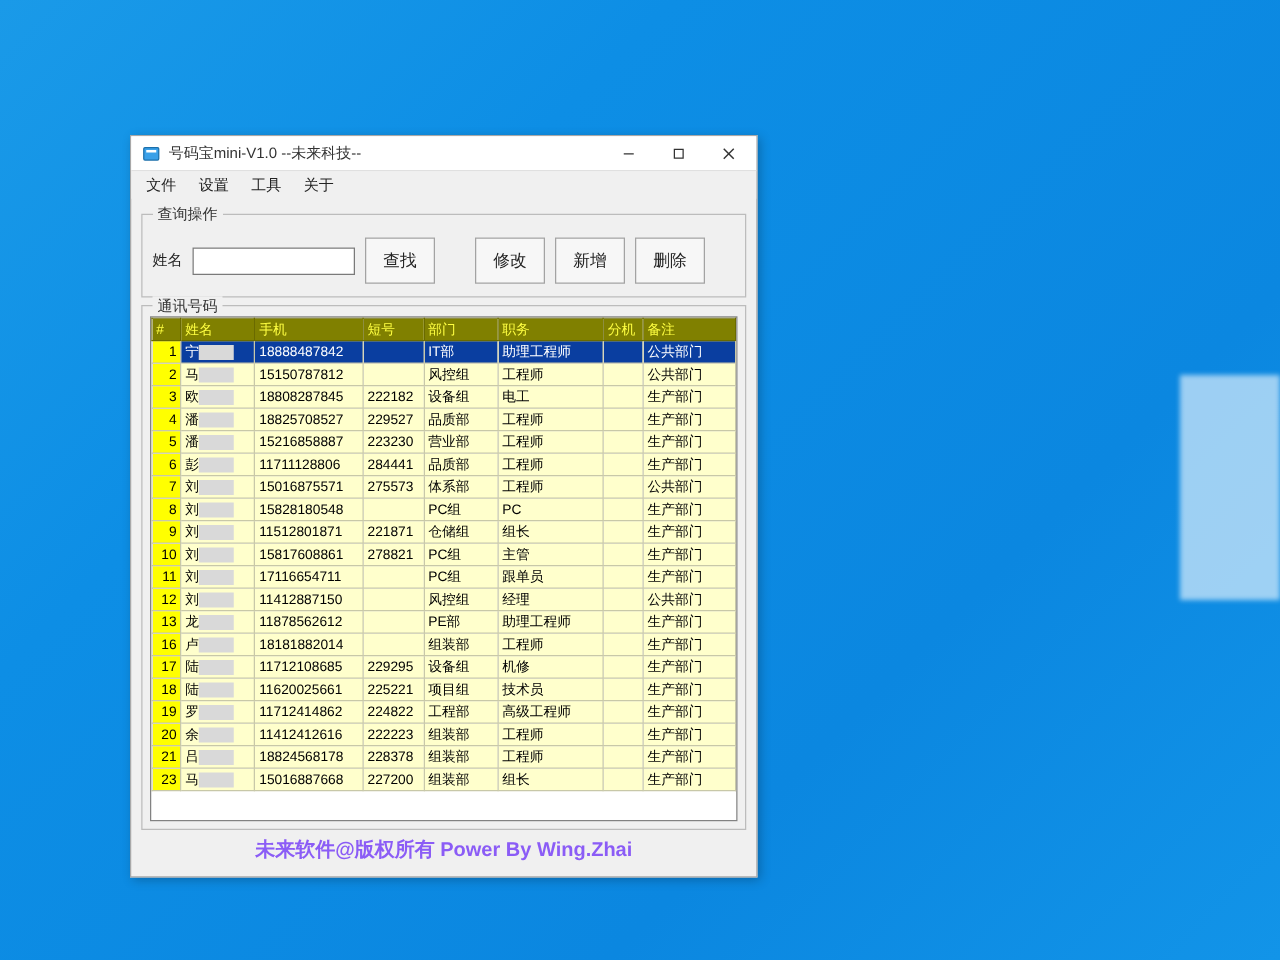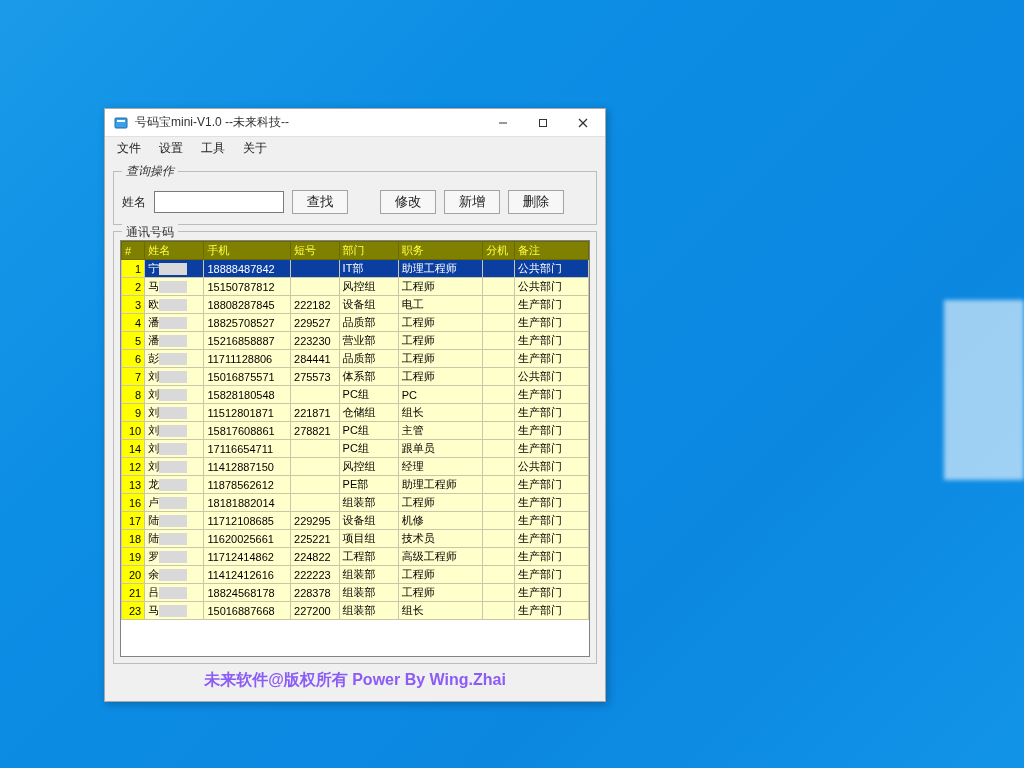--- a/index.html
+++ b/index.html
@@ -59,34 +59,33 @@
   .content { flex: 1; padding: 4px 8px 2px 8px; display: flex; flex-direction: column; }
   fieldset {
     border: 1px solid #bcbcbc;
     margin-bottom: 6px;
     padding: 10px 8px 10px 8px;
     position: relative;
   }
   fieldset > legend {
     font-size: 12px; color: #333;
     padding: 0 4px;
-    font-style: italic;
   }
   .query-row {
     display: flex; align-items: center; gap: 8px;
   }
   .query-row label { color: #222; }
   .query-row input[type=text] {
     width: 130px; height: 22px;
     border: 1px solid #7a7a7a;
     background: #fff;
     padding: 0 4px;
   }
   .btn {
-    min-width: 56px; height: 24px;
+    min-width: 56px; height: 37px;
     padding: 0 10px;
     background: #f7f7f7;
     border: 1px solid #a3a3a3;
     color: #222;
     cursor: default;
   }
   .query-row .gap { width: 16px; }
   .grid-wrap {
     flex: 1;
     border: 1px solid #bcbcbc;
@@ -336,21 +335,21 @@
                   <td class="idx">10</td>
                   <td>刘<span class="name-mask"></span></td>
                   <td>15817608861</td>
                   <td>278821</td>
                   <td>PC组</td>
                   <td>主管</td>
                   <td></td>
                   <td>生产部门</td>
                 </tr>
                 <tr>
-                  <td class="idx">14</td>
+                  <td class="idx">11</td>
                   <td>刘<span class="name-mask"></span></td>
                   <td>17116654711</td>
                   <td></td>
                   <td>PC组</td>
                   <td>跟单员</td>
                   <td></td>
                   <td>生产部门</td>
                 </tr>
                 <tr>
                   <td class="idx">12</td>

